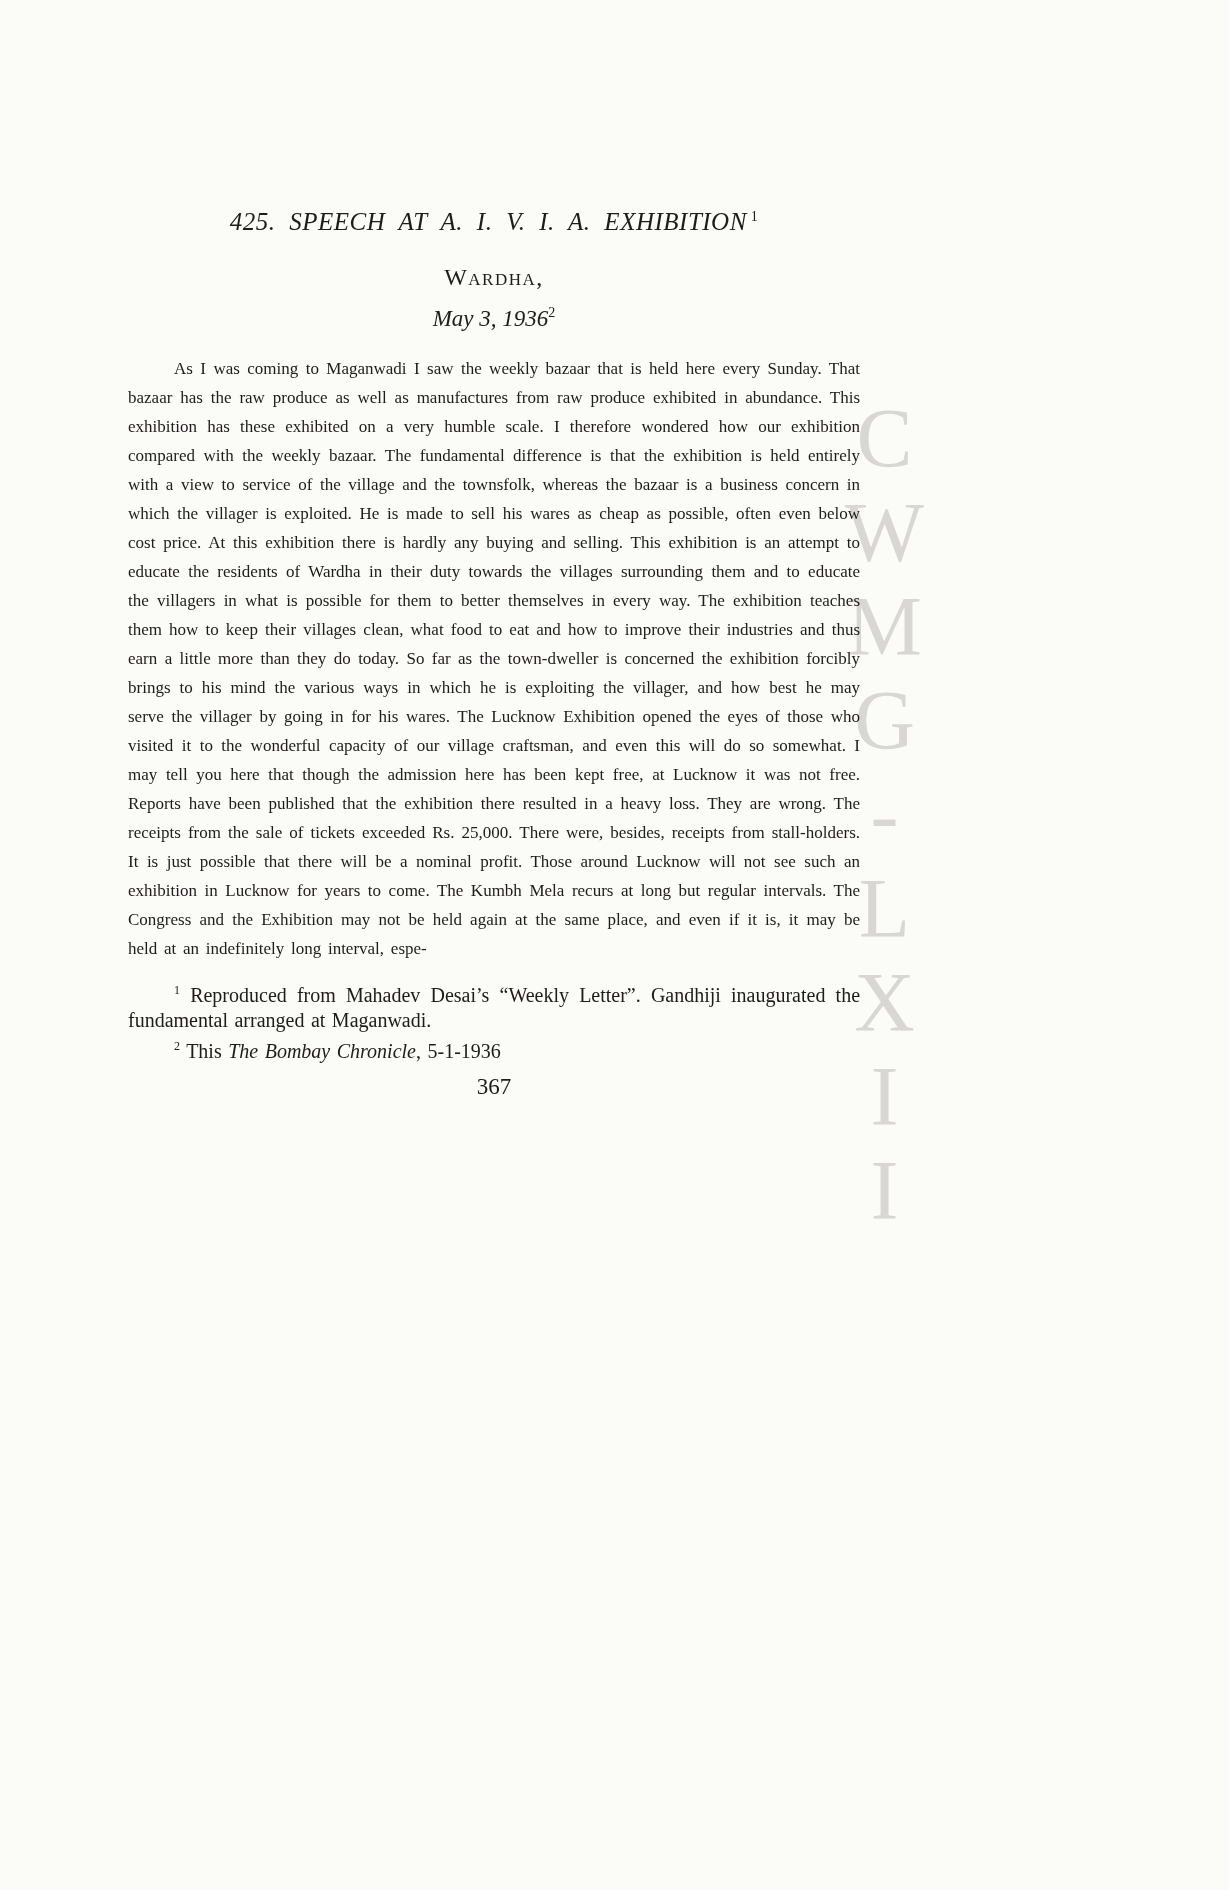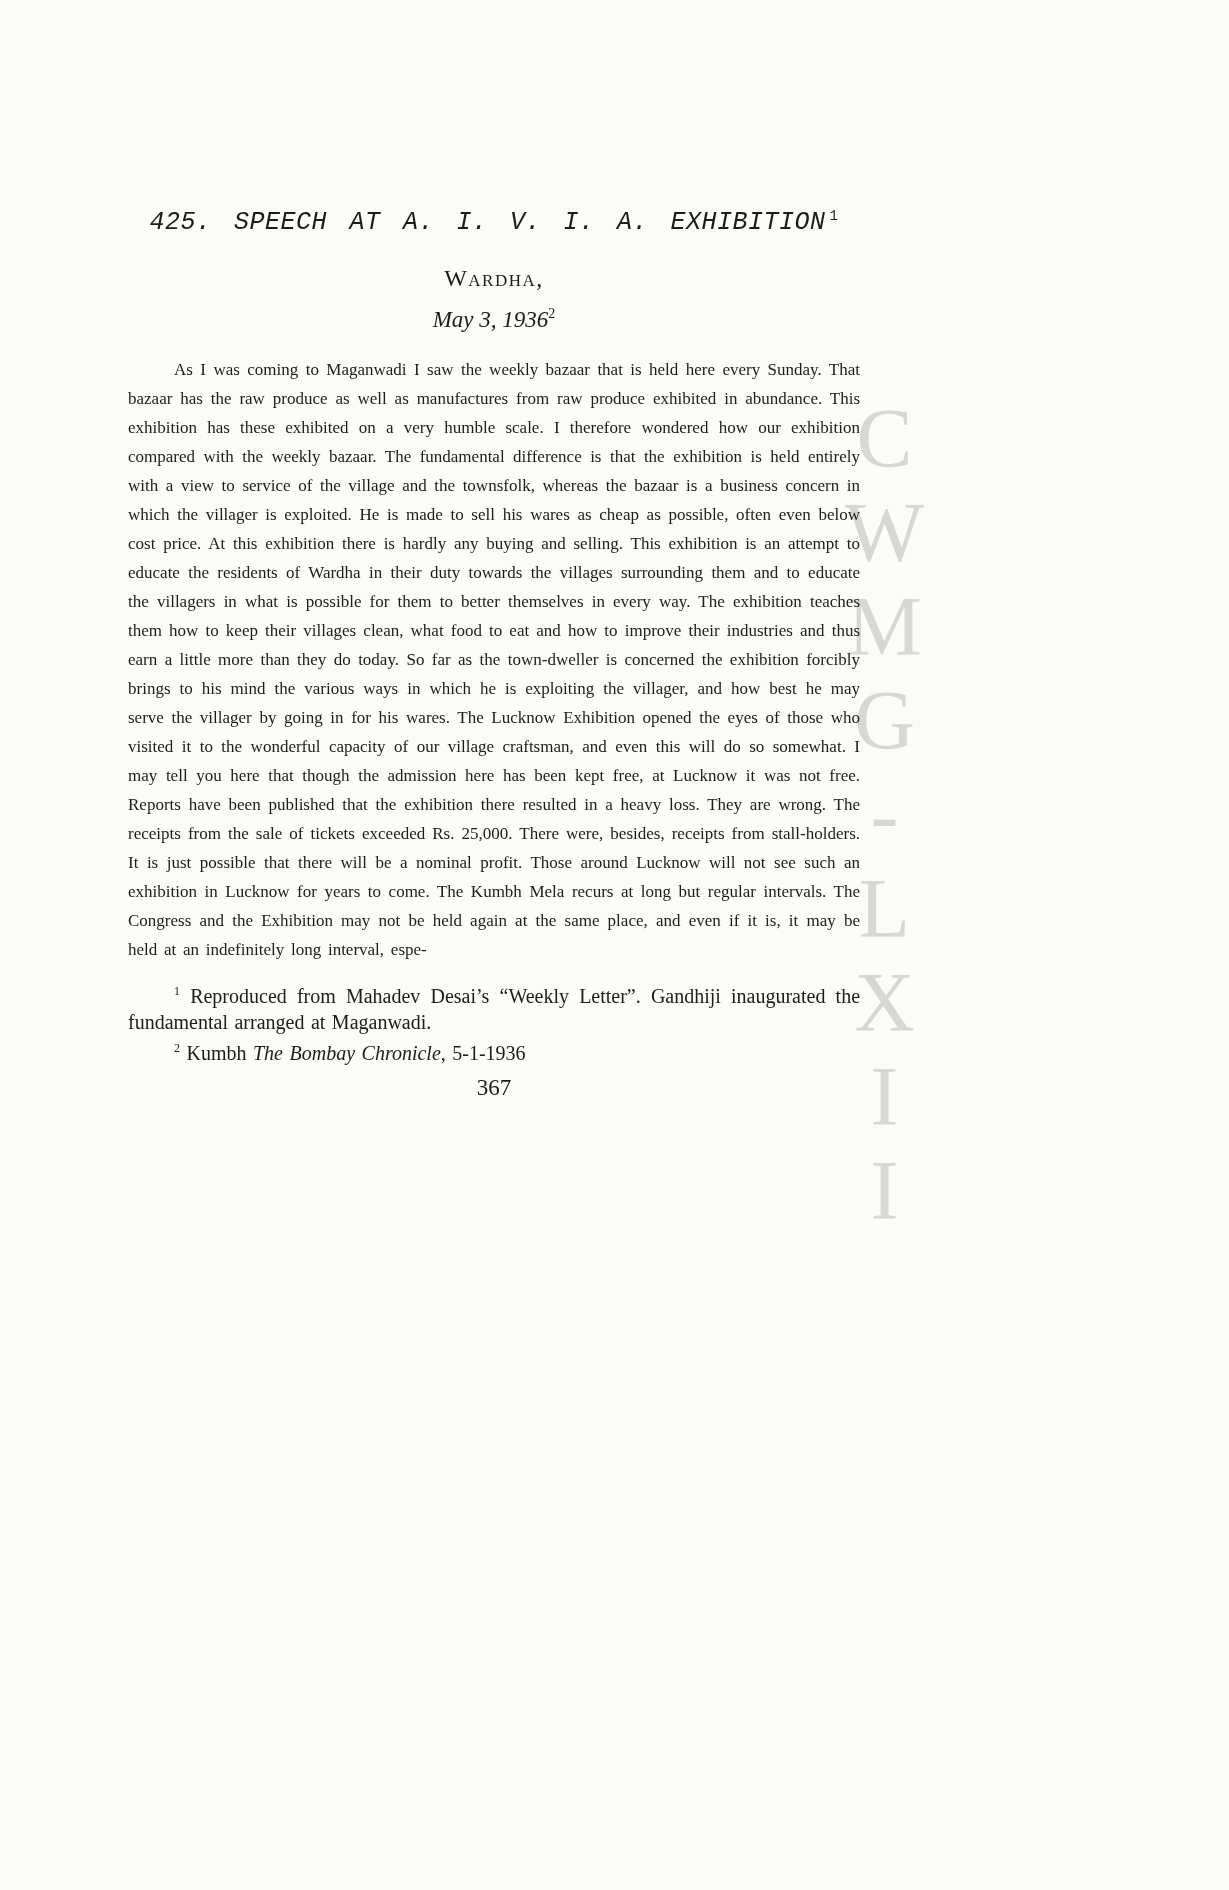--- a/index.html
+++ b/index.html
@@ -42,21 +42,20 @@
   }
 
   .title {
     text-align: center;
     font-style: italic;
     font-weight: normal;
     font-size: 25px;
     letter-spacing: 0.5px;
     word-spacing: 7px;
     margin-bottom: 26px;
-    font-family: Liberation Mono, monospace;
   }
   .title sup {
     font-size: 14px;
     font-style: normal;
     margin-left: 4px;
   }
 
   .byline {
     text-align: center;
     margin-bottom: 14px;
@@ -121,19 +120,19 @@
 
     <div class="byline">
       <div class="place">Wardha,</div>
       <div class="dateline"><span>May 3, 1936</span><sup>2</sup></div>
     </div>
 
     <p class="body-text">As I was coming to Maganwadi I saw the weekly bazaar that is held here every Sunday. That bazaar has the raw produce as well as manufactures from raw produce exhibited in abundance. This exhibition has these exhibited on a very humble scale. I therefore wondered how our exhibition compared with the weekly bazaar. The fundamental difference is that the exhibition is held entirely with a view to service of the village and the townsfolk, whereas the bazaar is a business concern in which the villager is exploited. He is made to sell his wares as cheap as possible, often even below cost price. At this exhibition there is hardly any buying and selling. This exhibition is an attempt to educate the residents of Wardha in their duty towards the villages surrounding them and to educate the villagers in what is possible for them to better themselves in every way. The exhibition teaches them how to keep their villages clean, what food to eat and how to improve their industries and thus earn a little more than they do today. So far as the town-dweller is concerned the exhibition forcibly brings to his mind the various ways in which he is exploiting the villager, and how best he may serve the villager by going in for his wares. The Lucknow Exhibition opened the eyes of those who visited it to the wonderful capacity of our village craftsman, and even this will do so somewhat. I may tell you here that though the admission here has been kept free, at Lucknow it was not free. Reports have been published that the exhibition there resulted in a heavy loss. They are wrong. The receipts from the sale of tickets exceeded Rs. 25,000. There were, besides, receipts from stall-holders. It is just possible that there will be a nominal profit. Those around Lucknow will not see such an exhibition in Lucknow for years to come. The Kumbh Mela recurs at long but regular intervals. The Congress and the Exhibition may not be held again at the same place, and even if it is, it may be held at an indefinitely long interval, espe-</p>
 
     <div class="footnotes">
       <p class="footnote"><sup>1</sup> <span>Reproduced from Mahadev Desai’s “Weekly Letter”. Gandhiji inaugurated the fundamental arranged at Maganwadi.</span></p>
-      <p class="footnote"><sup>2</sup> <span>Kumbh </span><em>The Bombay Chronicle</em><span>, 5-1-1936</span></p>
+      <p class="footnote"><sup>2</sup> <span>This </span><em>The Bombay Chronicle</em><span>, 5-1-1936</span></p>
     </div>
 
     <div class="page-number">367</div>
 
   </div>
 </div>
 
 </body></html>

